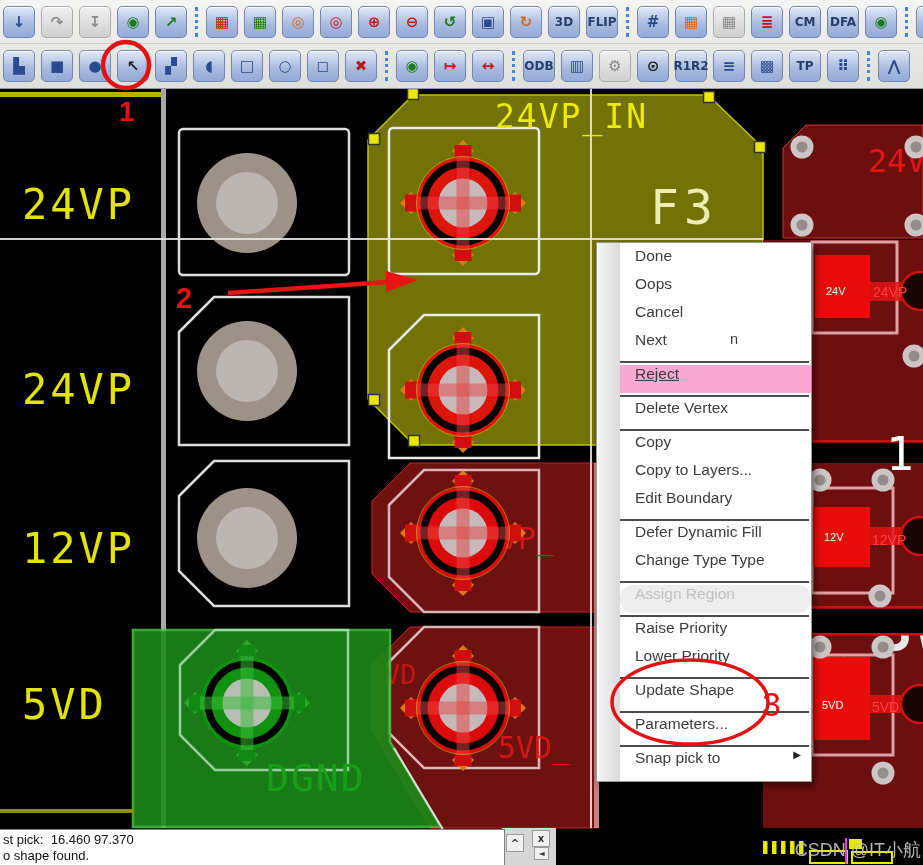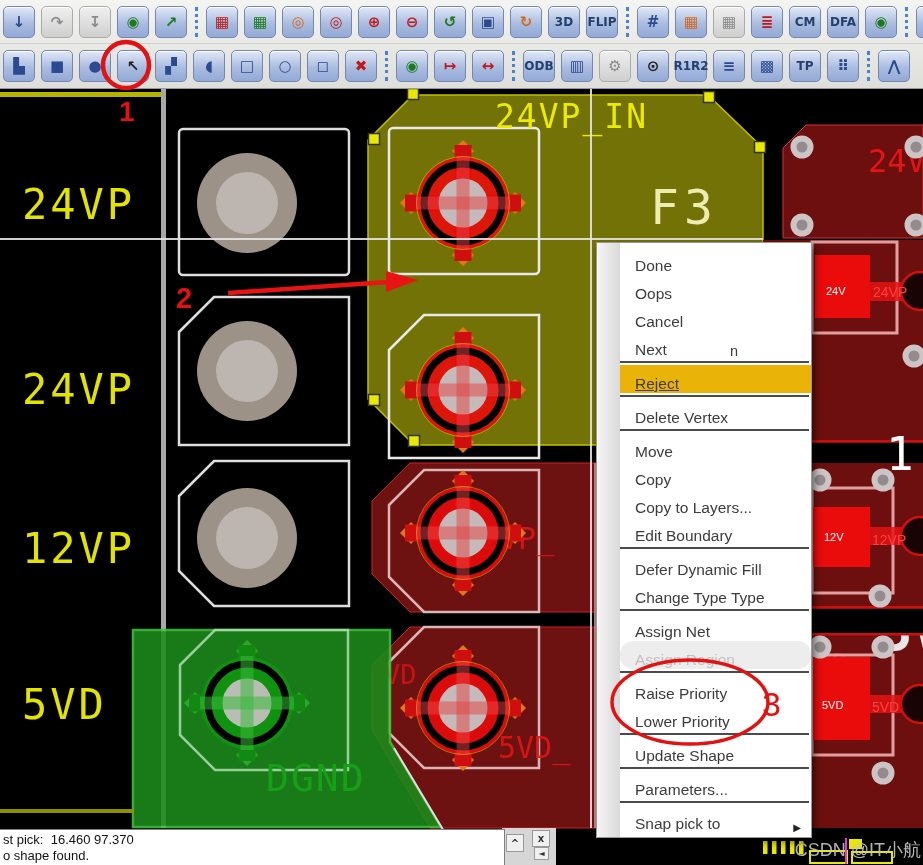--- a/index.html
+++ b/index.html
@@ -22,23 +22,23 @@
   .tbi[data-tint="dark"]{color:#222;}
   .tbi[data-tint="gray"]{color:#8a8a8a;background:linear-gradient(#f0f0f0,#cfcfcf);border-color:#ababab;}
   .tbi[data-tint="text"]{font-size:12px;letter-spacing:0;color:#23406e;}
   
   #ctx-menu{position:absolute;left:596px;top:242px;width:214px;z-index:7;background:#fff;
             border:1px solid #989898;box-shadow:3px 4px 7px rgba(0,0,0,.5);padding:4px 0;}
   #menu-gutter{position:absolute;left:1px;top:0px;bottom:0px;width:22px;
             background:linear-gradient(90deg,#f4f4f4,#dadada);}
   .mi{position:relative;margin-left:23px;height:28px;padding:0 10px 0 15px;
       font-size:15.5px;color:#3c3c3c;display:flex;justify-content:space-between;
-      align-items:flex-end;cursor:pointer;}
+      align-items:flex-start;cursor:pointer;}
   .mi[data-type="sep"]{height:0;border-top:2px solid #4b4b4b;margin:2px 2px 2px 23px;padding:0;cursor:default;}
-  .mi[data-state="pink"]{background:#eab308;text-decoration:underline;}
+  .mi[data-state="pink"]{background:#f9a8d4;text-decoration:underline;}
   .mi[data-state="disabled"]{color:#c0c0c0;background:#ededed;cursor:default;border-radius:13px;}
   .mi .sc{font-size:14.5px;}
   .mi .ar{font-size:10px;color:#222;}
   
   #console{position:absolute;left:0;top:829px;width:501px;height:36px;background:#fff;z-index:6;
            border-top:1px solid #7f7f7f;border-right:1px solid #7f7f7f;color:#111;
            font-size:13px;line-height:16px;padding:2px 0 0 3px;}
   #console div{white-space:pre;}
   #btn-zone{position:absolute;left:502px;top:828px;width:54px;height:37px;background:#d6d6d6;z-index:6;}
   .mini-btn{position:absolute;background:#f0f0f0;border:1px solid #9a9a9a;color:#333;z-index:7;
@@ -494,25 +494,20 @@
           <span class="sc"></span>
           <span class="ar"></span>
         </div>
 
         <div class="mi" data-type="sep" data-state="">
           <span class="lb"></span>
           <span class="sc"></span>
           <span class="ar"></span>
         </div>
 
-        <div class="mi" data-type="item" data-state="normal">
-          <span class="lb">Move</span>
-          <span class="sc"></span>
-          <span class="ar"></span>
-        </div>
 
         <div class="mi" data-type="item" data-state="normal">
           <span class="lb">Copy</span>
           <span class="sc"></span>
           <span class="ar"></span>
         </div>
 
         <div class="mi" data-type="item" data-state="normal">
           <span class="lb">Copy to Layers...</span>
           <span class="sc"></span>
@@ -542,25 +537,20 @@
           <span class="sc"></span>
           <span class="ar"></span>
         </div>
 
         <div class="mi" data-type="sep" data-state="">
           <span class="lb"></span>
           <span class="sc"></span>
           <span class="ar"></span>
         </div>
 
-        <div class="mi" data-type="item" data-state="normal">
-          <span class="lb">Assign Net</span>
-          <span class="sc"></span>
-          <span class="ar"></span>
-        </div>
 
         <div class="mi" data-type="item" data-state="disabled">
           <span class="lb">Assign Region</span>
           <span class="sc"></span>
           <span class="ar"></span>
         </div>
 
         <div class="mi" data-type="sep" data-state="">
           <span class="lb"></span>
           <span class="sc"></span>

